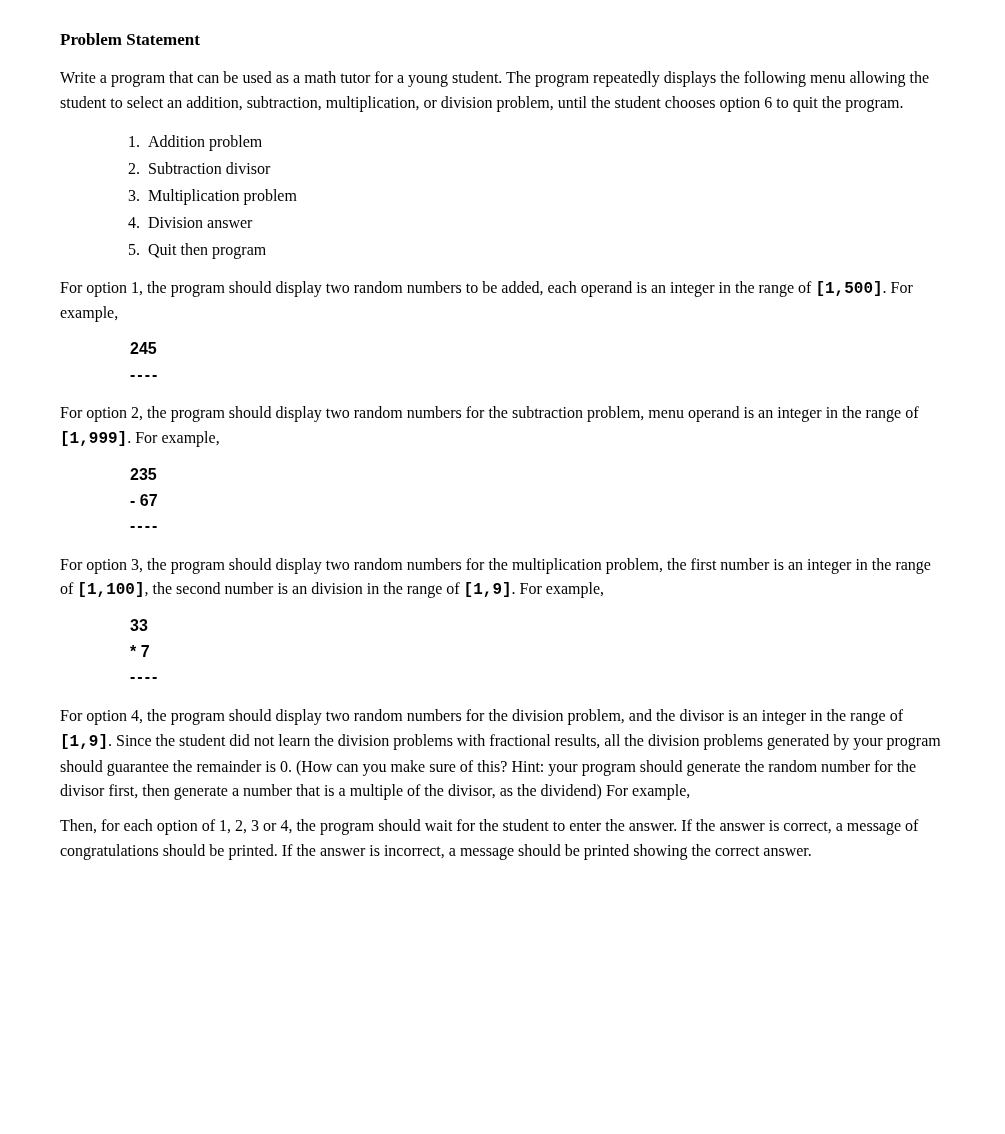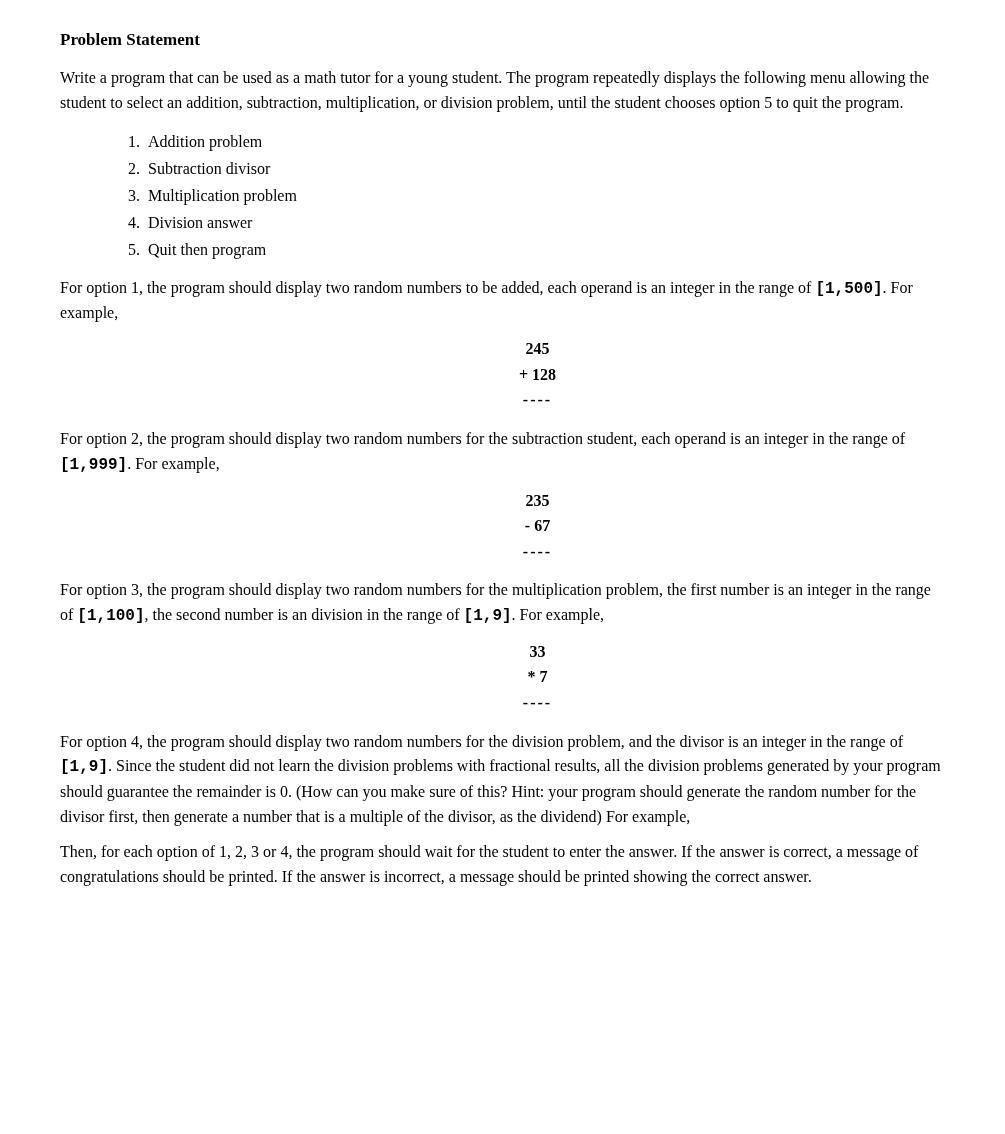--- a/index.html
+++ b/index.html
@@ -44,25 +44,24 @@
       min-width: 20px;
       text-align: right;
     }
 
     .section-paragraph {
       line-height: 1.55;
       margin-bottom: 10px;
     }
 
     .code-block {
-      font-family: Liberation Serif, serif;
+      font-family: Liberation Sans, sans-serif;
       font-weight: bold;
       margin: 6px 0 6px 70px;
       line-height: 1.6;
-      text-align: center;
     }
 
     .code-line {
       display: block;
     }
 
     .divider-line {
       display: block;
       letter-spacing: 2px;
     }
@@ -77,21 +76,21 @@
     }
   </style>
 </head>
 <body>
 
 <div>
 
   <div class="problem-statement-title">Problem Statement</div>
 
   <p class="intro-paragraph">
-    <span>Write a program that can be used as a math tutor for a young student. The program repeatedly displays the following menu allowing the student to select an addition, subtraction, multiplication, or division problem, until the student chooses option 5 to quit the program.</span>
+    <span>Write a program that can be used as a math tutor for a young student. The program repeatedly displays the following menu allowing the student to select an addition, subtraction, multiplication, or division problem, until the student chooses option 6 to quit the program.</span>
   </p>
 
   <ol class="menu-list">
     <li>
       <span class="num">1.</span>
       <span>Addition problem</span>
     </li>
     <li>
       <span class="num">2.</span>
       <span>Subtraction divisor</span>
@@ -108,26 +107,25 @@
       <span class="num">5.</span>
       <span>Quit then program</span>
     </li>
   </ol>
 
   <p class="section-paragraph">
     <span>For option 1, the program should display two random numbers to be added, each operand is an integer in the range of </span><code>[1,500]</code><span>. For example,</span>
   </p>
   <div class="code-block section-gap">
     <span class="code-line">245</span>
-    <span class="code-line">+ 128</span>
     <span class="code-line divider-line">----</span>
   </div>
 
   <p class="section-paragraph">
-    <span>For option 2, the program should display two random numbers for the subtraction student, each operand is an integer in the range of </span><code>[1,999]</code><span>. For example,</span>
+    <span>For option 2, the program should display two random numbers for the subtraction problem, menu operand is an integer in the range of </span><code>[1,999]</code><span>. For example,</span>
   </p>
   <div class="code-block section-gap">
     <span class="code-line">235</span>
     <span class="code-line">-  67</span>
     <span class="code-line divider-line">----</span>
   </div>
 
   <p class="section-paragraph">
     <span>For option 3, the program should display two random numbers for the multiplication problem, the first number is an integer in the range of </span><code>[1,100]</code><span>, the second number is an division in the range of </span><code>[1,9]</code><span>. For example,</span>
   </p>

